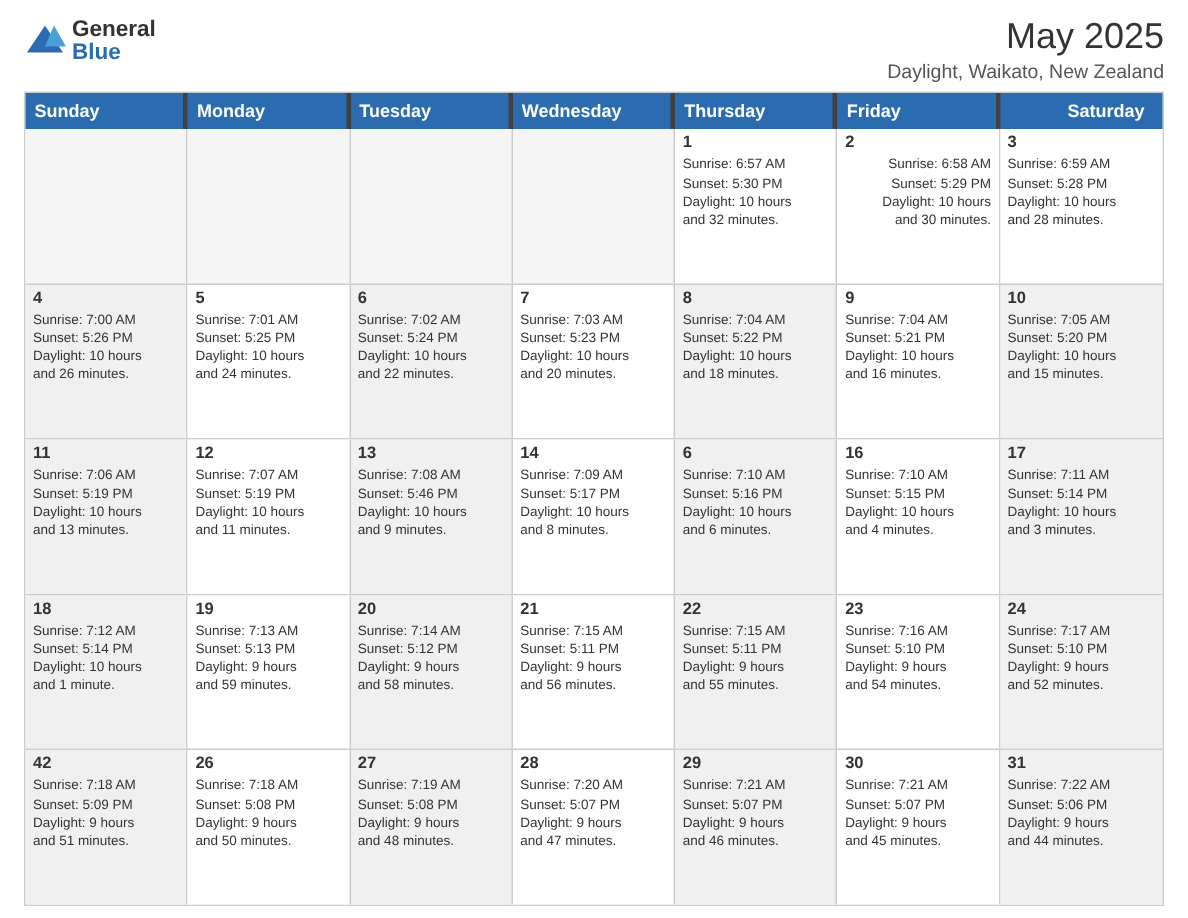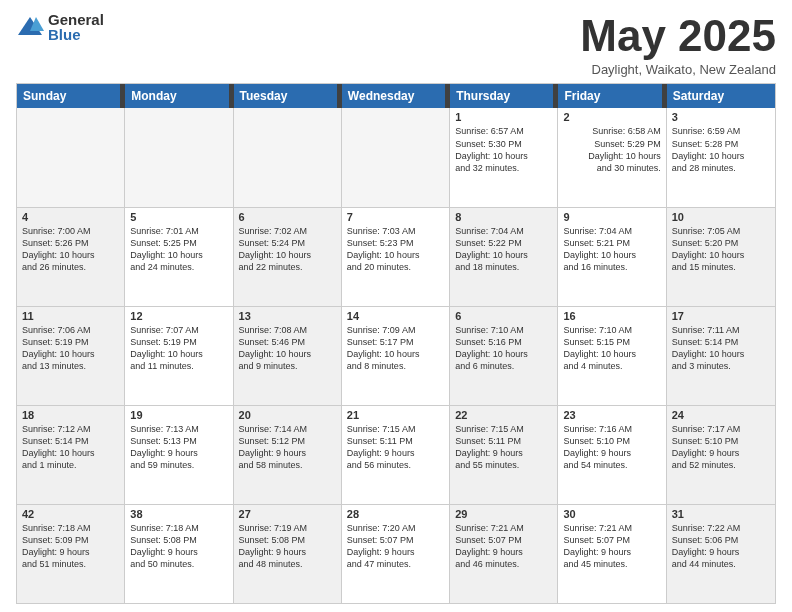--- a/index.html
+++ b/index.html
@@ -44,22 +44,22 @@
       color: #2b6cb0;
     }
     .logo-icon {
       width: 28px;
       height: 28px;
     }
     .title-block {
       text-align: right;
     }
     .month-title {
-      font-size: 44px;
-      font-weight: bold;
+      font-size: 24px;
+      font-weight: normal;
       color: #333;
       line-height: 1.1;
     }
     .location {
       font-size: 13px;
       color: #555;
       margin-top: 2px;
     }
     .calendar {
       flex: 1;
@@ -70,23 +70,23 @@
     .cal-header {
       display: grid;
       grid-template-columns: repeat(7, 1fr);
       background: #2b6cb0;
     }
     .cal-header-cell {
       color: #fff;
       font-size: 12px;
       font-weight: bold;
       padding: 5px 6px;
-      border-right: 5px solid #404040;
-    }
-    .cal-header-cell:last-child { border-right: none; }
+      border-right: 3px solid #404040;
+    }
+    .cal-header-cell:last-child { border-right: none; margin-left: 39px; }
     .cal-body {
       flex: 1;
       display: flex;
       flex-direction: column;
     }
     .cal-row {
       display: grid;
       grid-template-columns: repeat(7, 1fr);
       flex: 1;
       border-top: 1px solid #ccc;
@@ -330,21 +330,21 @@
         </div>
         <div class="cal-row">
           <div class="cal-cell shaded">
             <div class="day-num">42</div>
             <div class="cell-text" style="white-space: pre-line;">Sunrise: 7:18 AM
 Sunset: 5:09 PM
 Daylight: 9 hours
 and 51 minutes.</div>
           </div>
           <div class="cal-cell">
-            <div class="day-num">38</div>
+            <div class="day-num">26</div>
             <div class="cell-text" style="white-space: pre-line;">Sunrise: 7:18 AM
 Sunset: 5:08 PM
 Daylight: 9 hours
 and 50 minutes.</div>
           </div>
           <div class="cal-cell shaded">
             <div class="day-num">27</div>
             <div class="cell-text" style="white-space: pre-line;">Sunrise: 7:19 AM
 Sunset: 5:08 PM
 Daylight: 9 hours

